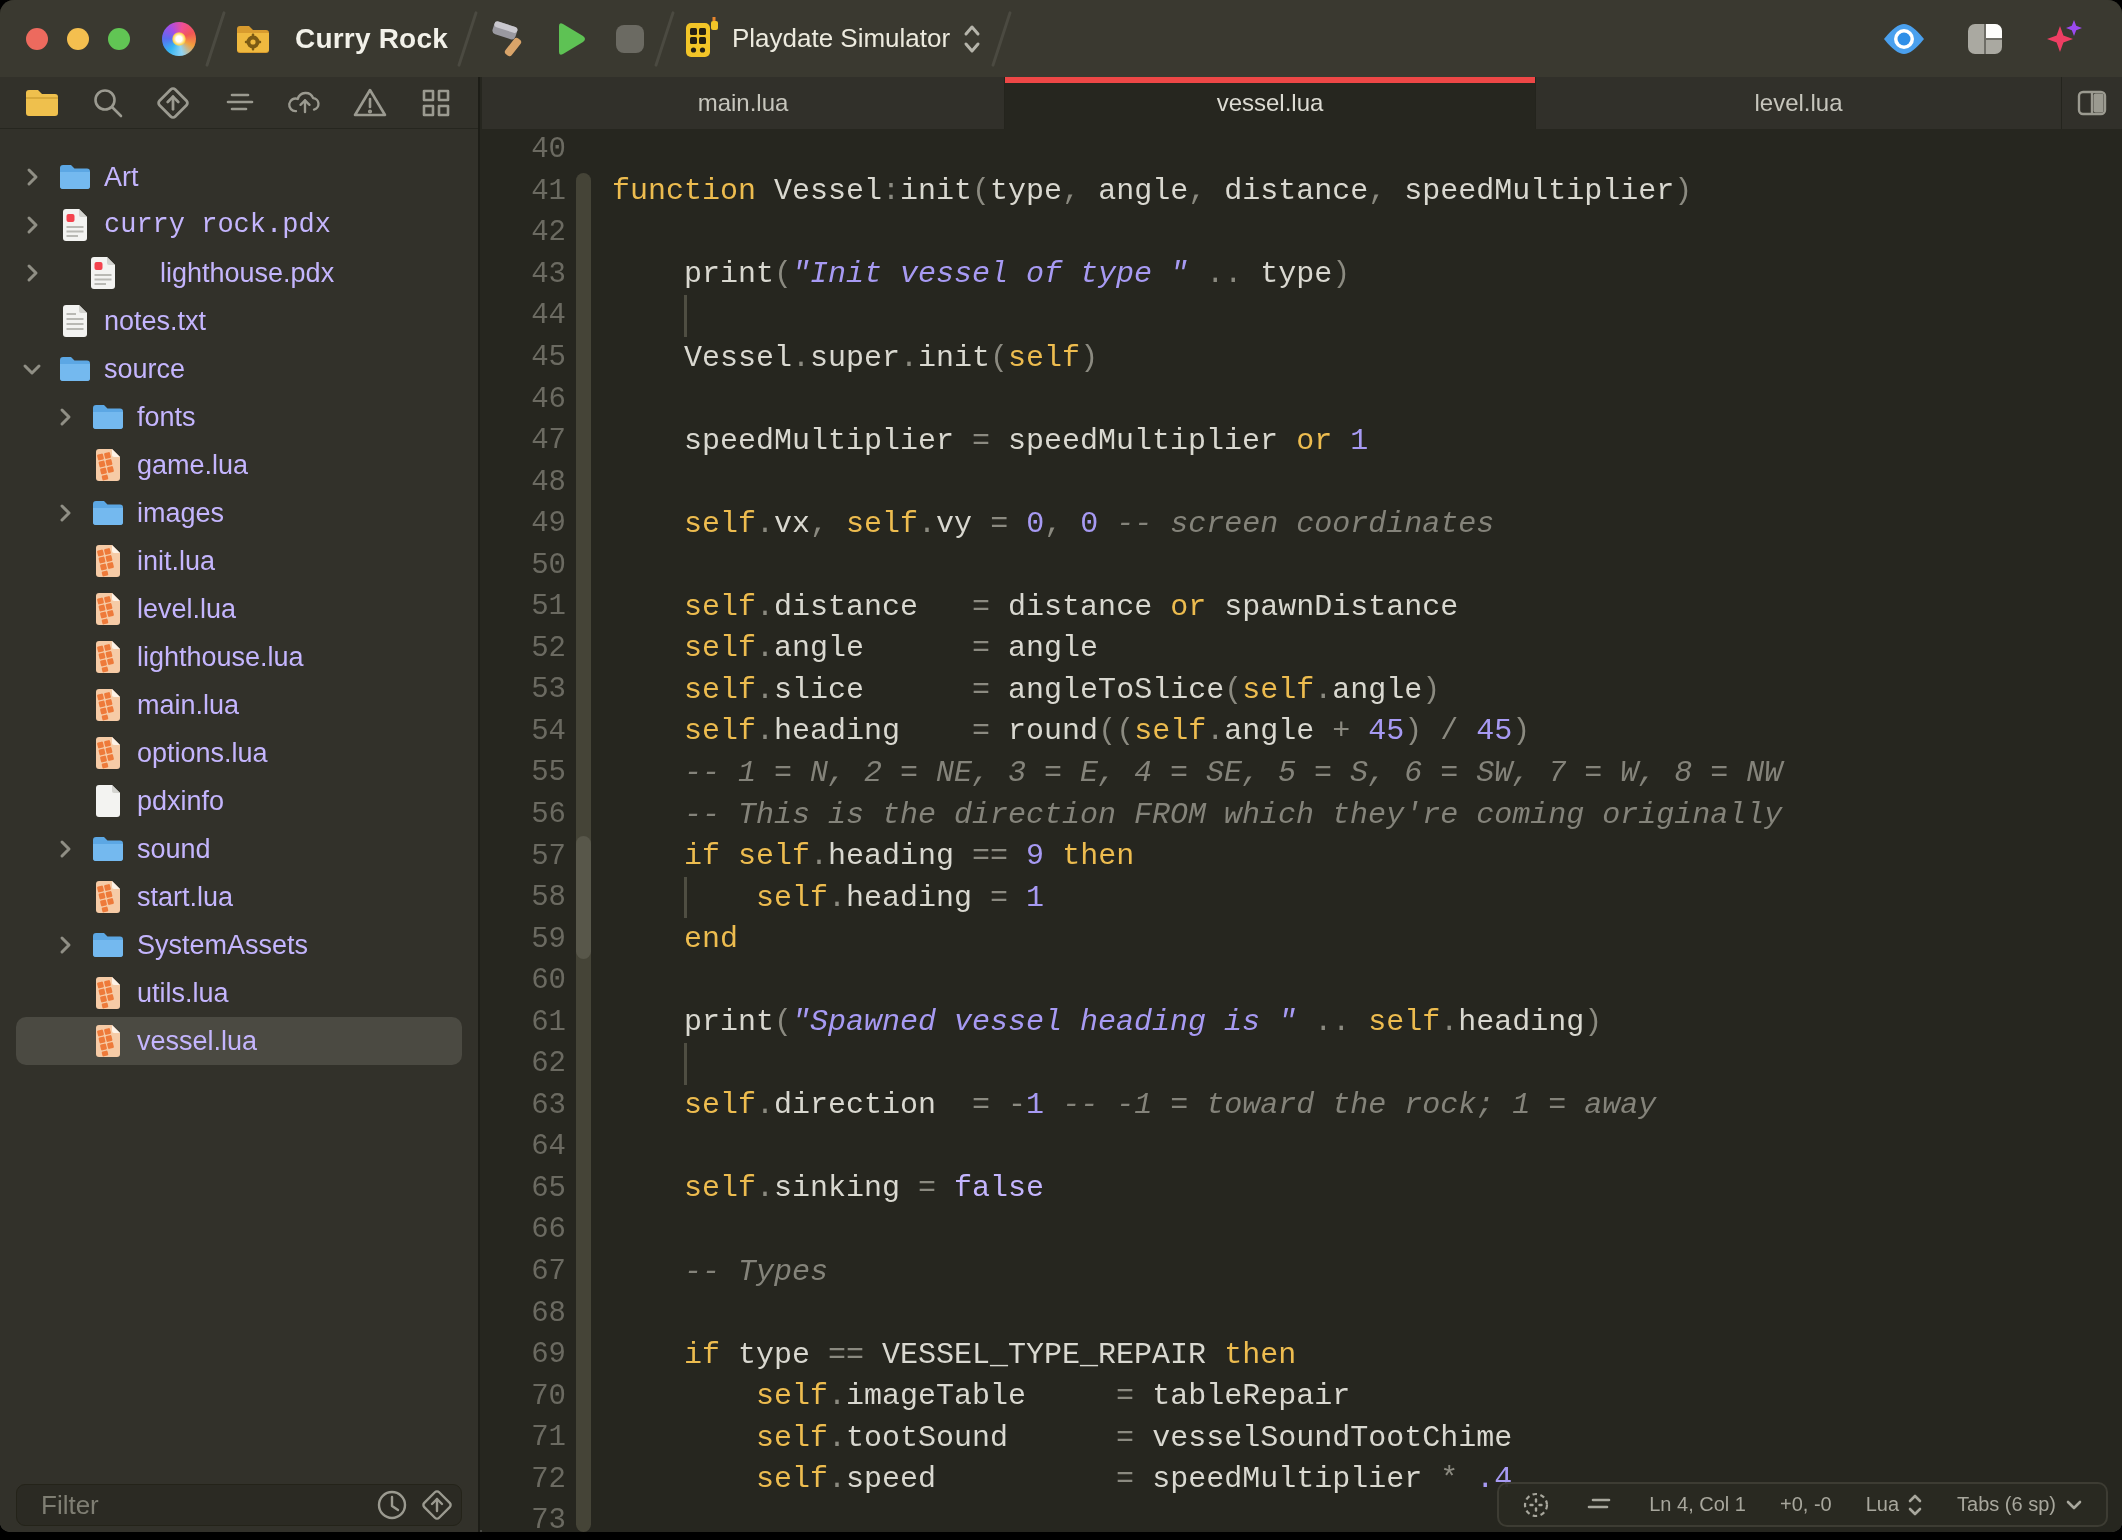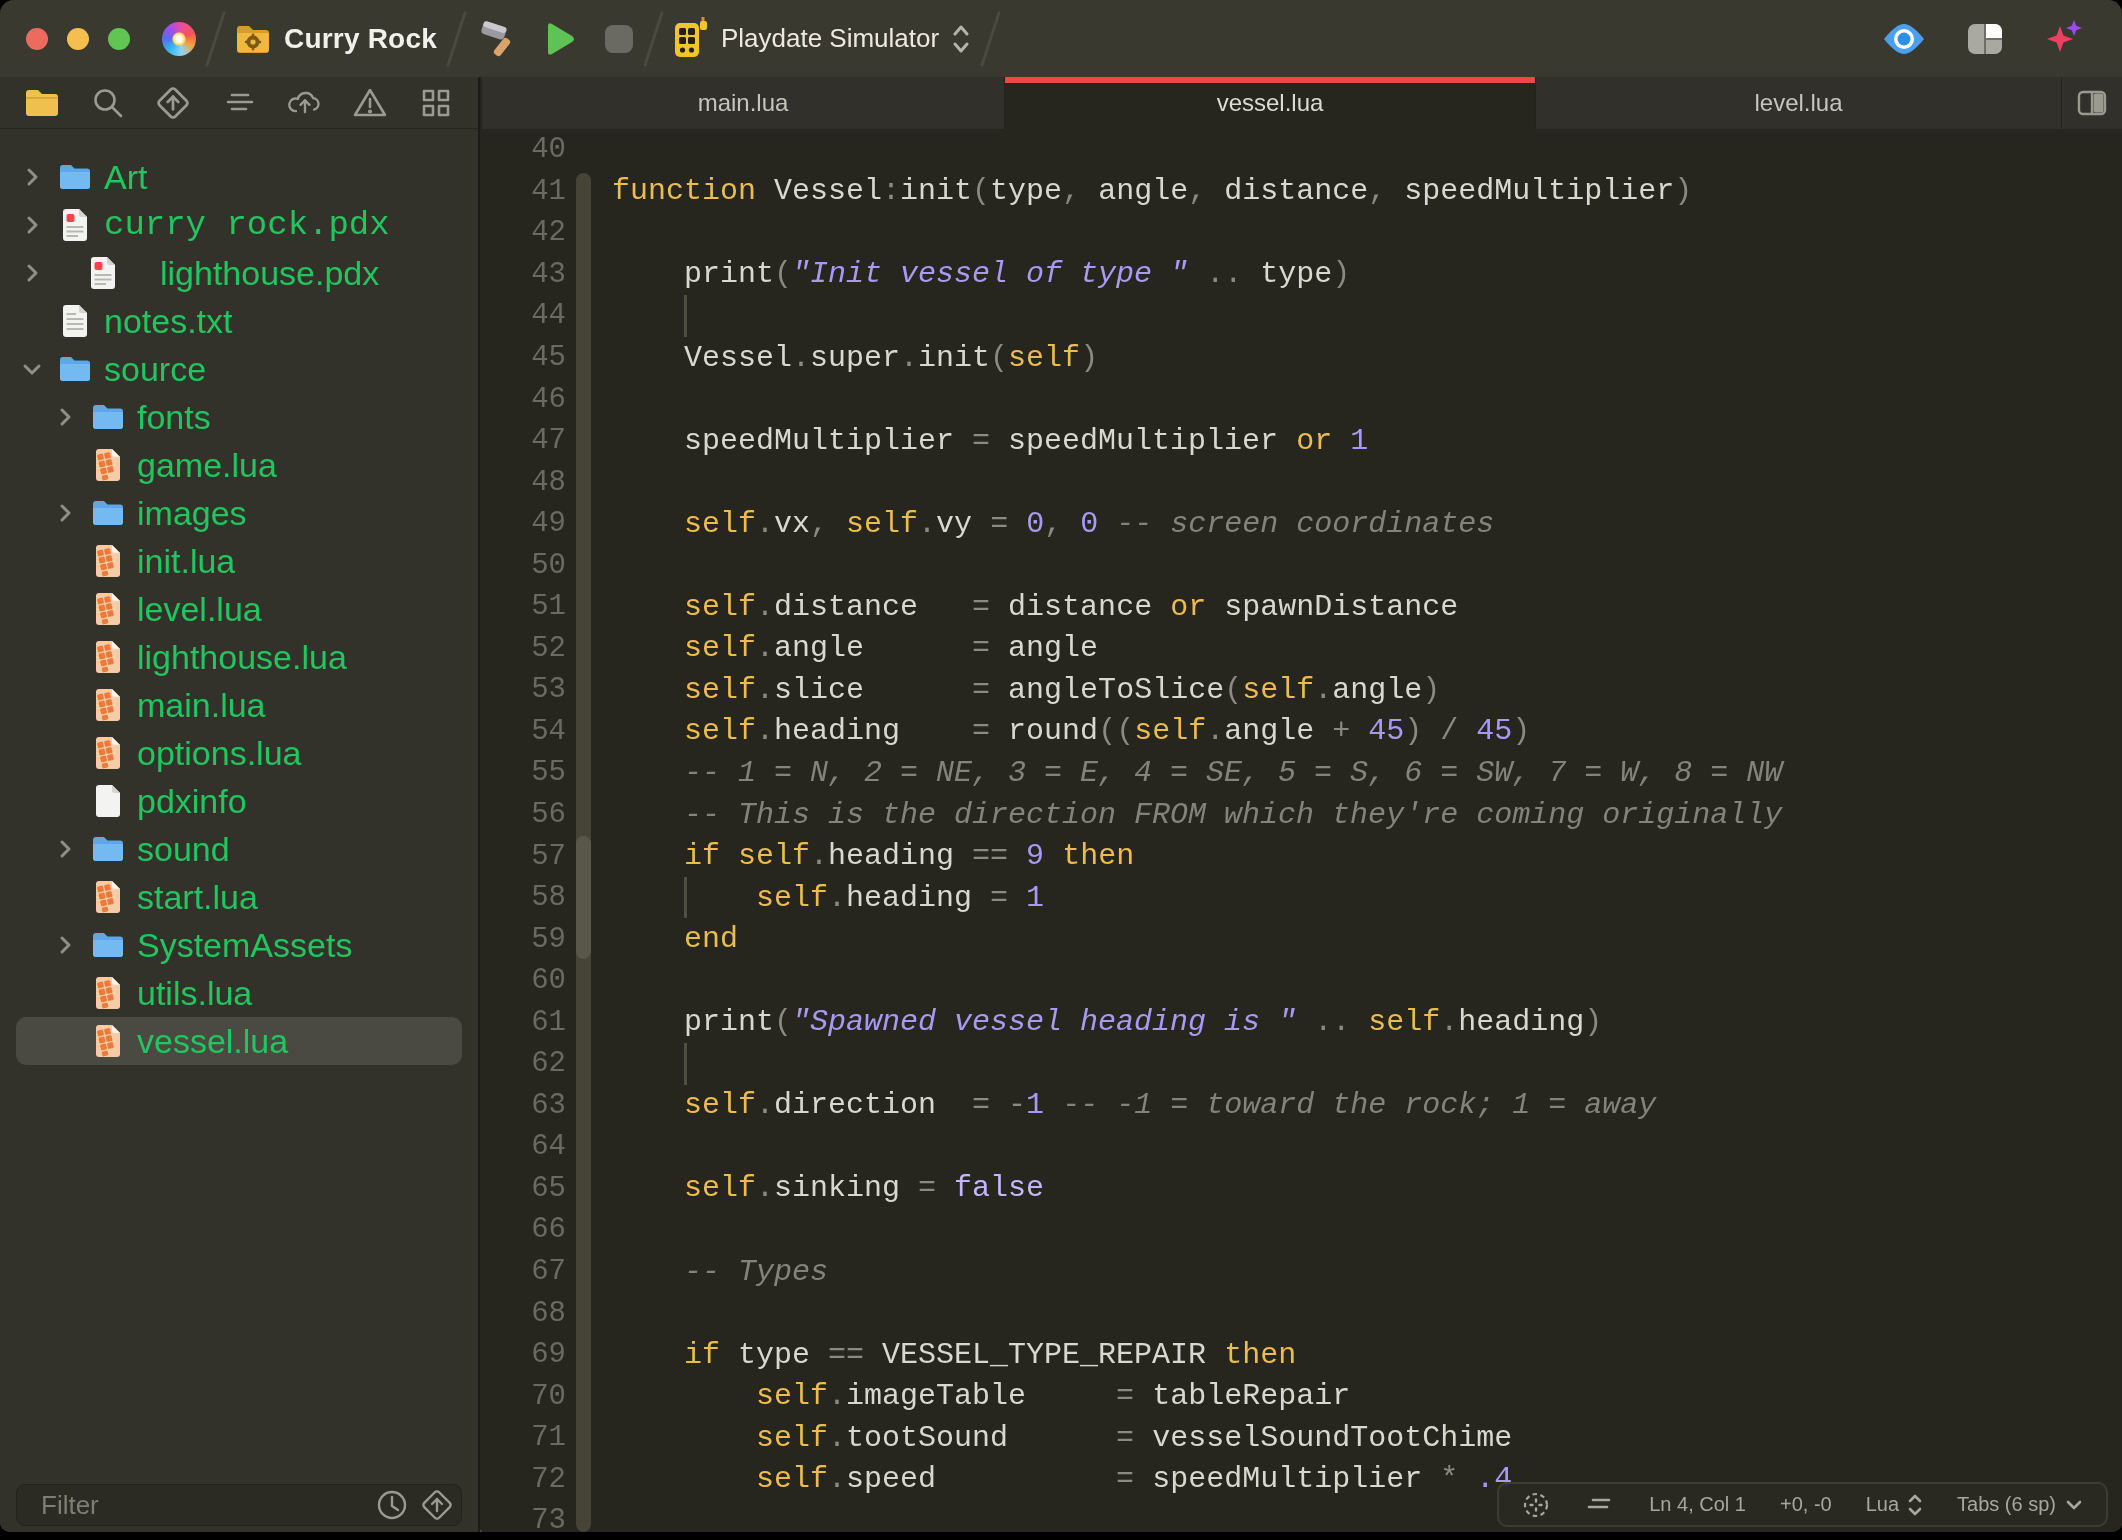--- a/index.html
+++ b/index.html
@@ -14,36 +14,36 @@
               display:flex; align-items:center; padding:0 36px 0 26px; }
   .traffic { display:flex; gap:19px; align-items:center; }
   .tl { width:22px; height:22px; border-radius:50%; }
   .tl.red { background:#ed6a5e; } .tl.yellow { background:#f4bf4f; } .tl.green { background:#61c554; }
   .nova { width:34px; height:34px; border-radius:50%; margin-left:32px; position:relative;
           background:conic-gradient(from 220deg,#35b5f2,#5a6cf0,#a44de8,#ef4f96,#f25555,#f2a13e,#8fd4f5,#35b5f2); }
   .nova:after { content:""; position:absolute; left:10px; top:10px; width:14px; height:14px; border-radius:50%;
           background:radial-gradient(circle at 50% 50%, #fff 0 30%, #ffd54f 60%, transparent 75%); }
   .slash { width:3px; height:58px; background:#4b4a41; transform:rotate(18deg); margin:0 18px; border-radius:2px; }
   .tb-group { display:flex; align-items:center; gap:26px; }
-  .project-btn { display:flex; align-items:center; gap:13px;justify-content:center; }
+  .project-btn { display:flex; align-items:center; gap:24px;justify-content:center; }
   .project-title { font-size:28px; font-weight:bold; color:#f2f1e9; letter-spacing:.2px; }
   .scheme { display:flex; align-items:center; gap:12px; }
   .scheme-label { font-size:26px; color:#eceade; }
   .tb-right { margin-left:auto; display:flex; align-items:center; gap:40px; }
   .tb-icon { display:flex; align-items:center; justify-content:center; }
 
   
   .sidebar { position:absolute; left:0; top:77px; bottom:0; width:480px; background:#32312a;
              border-right:2px solid #1d1d17; }
   .side-toolbar { height:52px; display:flex; align-items:center; justify-content:space-between;
                   padding:0 24px; border-bottom:1px solid #26261f; }
   .side-toolbar .sicon { width:36px; height:36px; display:flex; align-items:center; justify-content:center; }
   .tree { position:absolute; top:76px; left:0; right:0; bottom:60px; overflow:hidden; }
   .trow { height:48px; display:flex; align-items:center; margin:0 16px; border-radius:10px;
-          color:#22c55e; font-size:34px; }
+          color:#c4b5fd; font-size:27px; }
   .trow.selected { background:#4b4a42; }
   .tchev { width:24px; display:flex; justify-content:center; flex:none; }
   .ticon { width:34px; height:36px; margin-left:14px; margin-right:12px; display:flex; align-items:center; justify-content:center; flex:none; }
   .filterbar { position:absolute; left:16px; right:16px; bottom:6px; height:42px; background:#2b2a23;
                border:1px solid #242319; border-radius:9px; display:flex; align-items:center; }
   .filterbar input { flex:1; background:transparent; border:none; outline:none; font-size:26px;
                      color:#cfcec5; padding-left:24px; font-family:"Liberation Sans",sans-serif; }
   .filterbar input::placeholder { color:#7f7e73; }
   .filter-icons { display:flex; align-items:center; gap:12px; padding-right:14px; }
 

